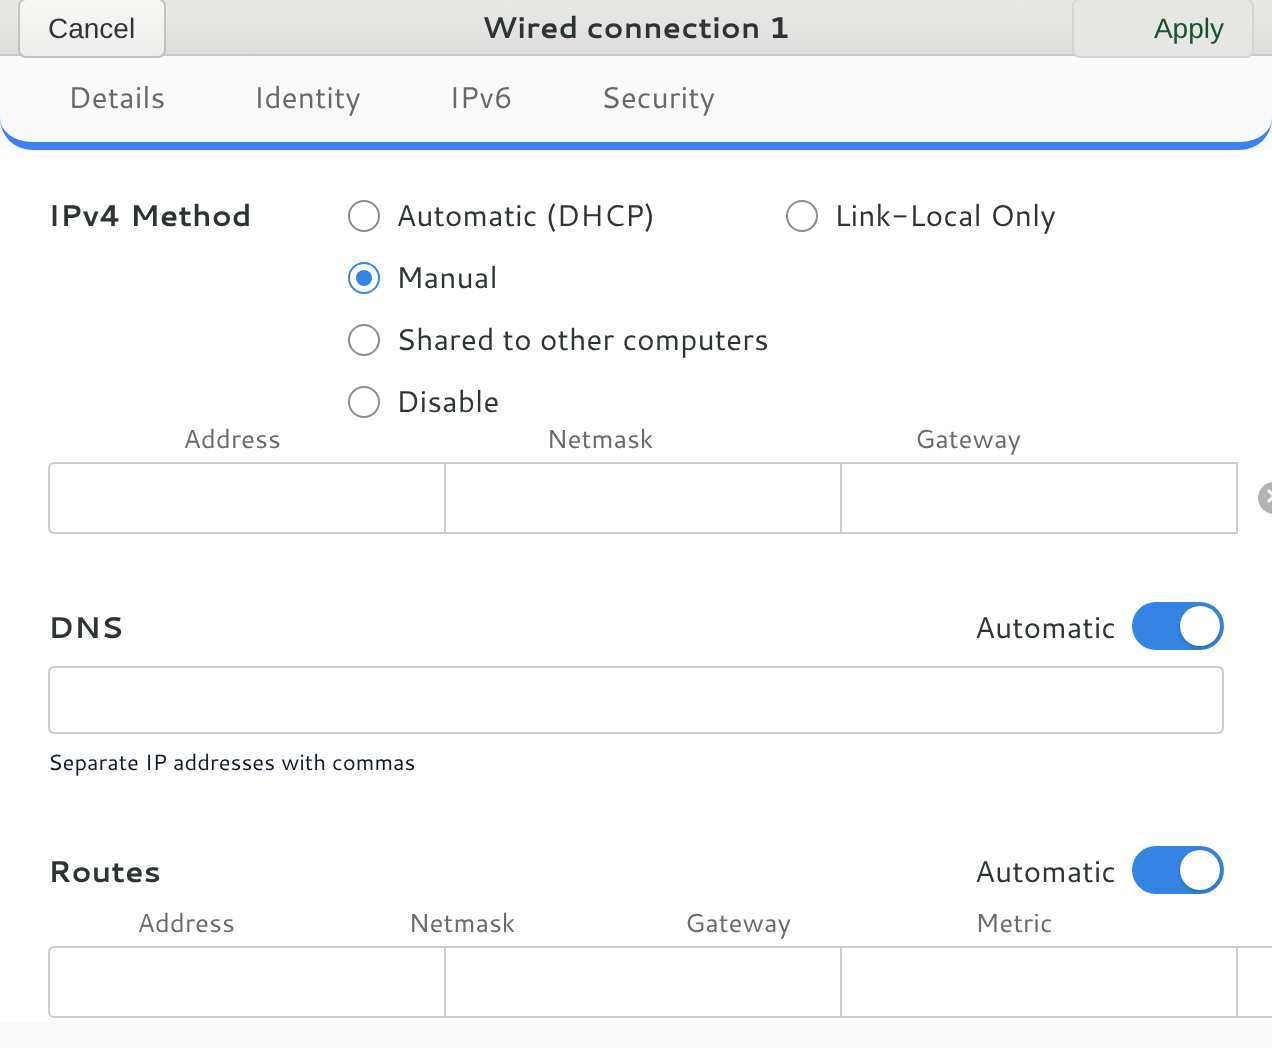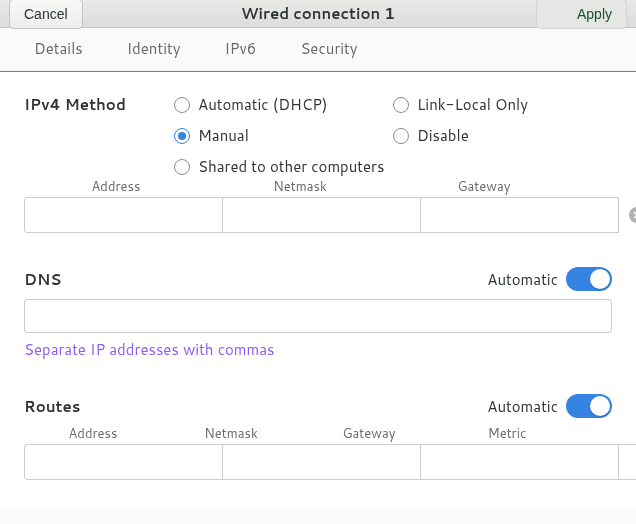--- a/index.html
+++ b/index.html
@@ -43,23 +43,24 @@
     color: #14532d;
     background: #e6e6e4;
     border-color: #d4d4d2;
     cursor: default;
     padding-left: 40px;
   }
   .spacer { flex: 1; }
   .tabs {
     display: flex;
     background: #fafafa;
-    border-bottom: 1px solid #3b82f6;
+    border-bottom: 4px solid #3b82f6;
     padding: 0 12px;
     gap: 0;
+    border-radius: 16px;
   }
   .tab {
     padding: 10px 22px 9px;
     color: #696969;
     cursor: pointer;
     border-bottom: 3px solid transparent;
   }
   .tab.active {
     color: #2e3436;
     border-bottom-color: #3584e4;
@@ -163,22 +164,22 @@
     width: 100%;
     border: 1px solid #ccc;
     border-radius: 3px;
     height: 34px;
     padding: 0 8px;
     font-size: 14px;
     outline: none;
     margin-top: 2px;
   }
   .hint {
-    font-size: 15px;
-    color: #8b5cf6;
+    font-size: 11px;
+    color: #0f172a;
     margin-top: 6px;
   }
   .switch {
     width: 46px; height: 24px;
     background: #ccc;
     border-radius: 12px;
     position: relative;
     cursor: pointer;
     transition: background .15s;
   }
@@ -244,27 +245,27 @@
         <span>Automatic (DHCP)</span>
       </label>
       <label class="radio-item">
         <span class="radio"></span>
         <span>Link-Local Only</span>
       </label>
       <label class="radio-item">
         <span class="radio checked"></span>
         <span>Manual</span>
       </label>
+      <label class="radio-item wide">
+        <span class="radio"></span>
+        <span>Shared to other computers</span>
+      </label>
       <label class="radio-item">
         <span class="radio"></span>
         <span>Disable</span>
-      </label>
-      <label class="radio-item wide">
-        <span class="radio"></span>
-        <span>Shared to other computers</span>
       </label>
     </div>
   </div>
 
   <div class="addr-head">
     <div>Address</div>
     <div>Netmask</div>
     <div>Gateway</div>
     <div></div>
   </div>

